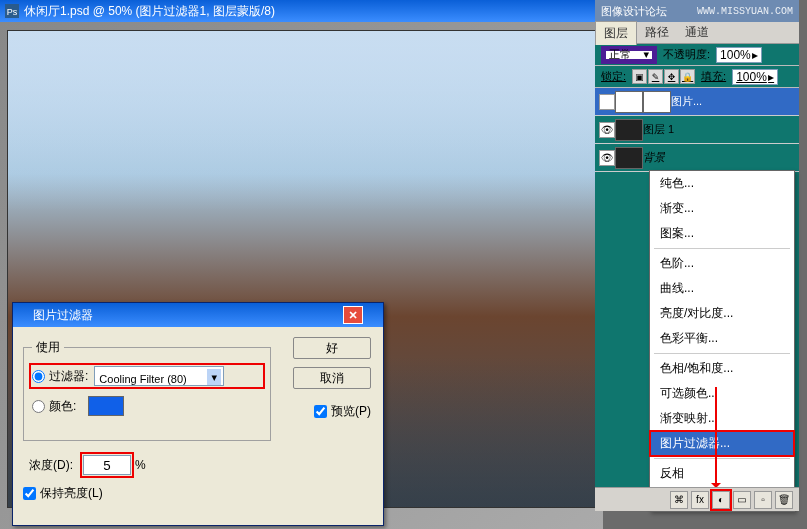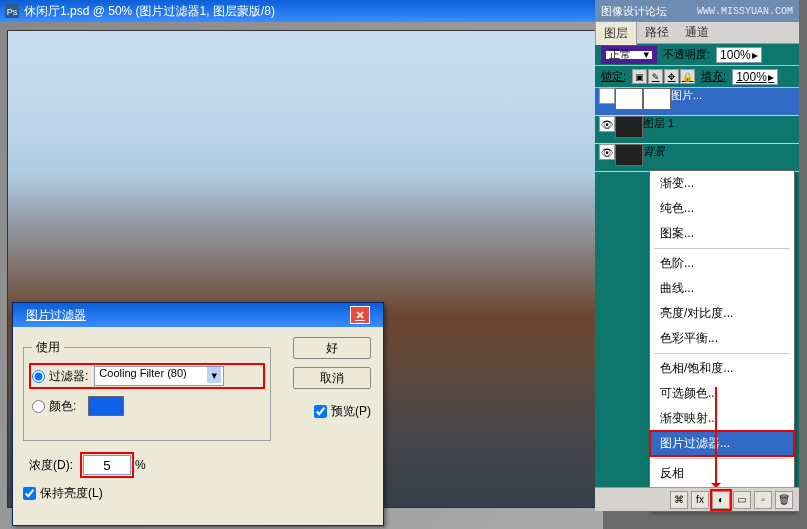--- a/index.html
+++ b/index.html
@@ -6,29 +6,29 @@
     body { font-family: "Microsoft YaHei", "SimSun", sans-serif; font-size: 12px; background: #6b6b6b; width: 807px; height: 529px; overflow: hidden; position: relative; }
     .doc-window { position: absolute; left: 0; top: 0; width: 603px; height: 529px; background: #525252; }
     .doc-titlebar { height: 22px; background: linear-gradient(#0a5fd7, #3b8dff); display: flex; align-items: center; padding: 0 4px; color: #fff; font-size: 12px; }
     .doc-titlebar .icon { width: 16px; height: 16px; margin-right: 4px; display: flex; align-items: center; justify-content: center; }
     .doc-canvas { width: 603px; height: 507px; background: linear-gradient(135deg, #888, #aaa); display: flex; align-items: start; justify-content: center; padding-top: 8px; }
     .photo { width: 590px; height: 478px; background: linear-gradient(to bottom, #c9e0f5 0%, #a8c8e0 30%, #6b4530 60%, #4a5560 100%); position: relative; border: 1px solid #333; }
     .photo::before { content: ""; position: absolute; top: 0; left: 0; right: 0; height: 180px; background: linear-gradient(to bottom, rgba(200,220,240,0.8), transparent); }
     .photo::after { content: ""; position: absolute; bottom: 0; left: 0; right: 0; height: 150px; background: linear-gradient(to top, rgba(40,50,60,0.6), transparent); }
 
     .dialog { position: absolute; left: 12px; top: 302px; width: 372px; height: 224px; background: #ece9d8; border: 1px solid #0a246a; box-shadow: 2px 2px 4px rgba(0,0,0,0.4); }
-    .dialog-titlebar { height: 24px; background: linear-gradient(#0a5fd7, #3b8dff); display: flex; align-items: center; justify-content: space-between; padding: 0 13px; color: #fff; text-decoration: underline; }
+    .dialog-titlebar { height: 24px; background: linear-gradient(#0a5fd7, #3b8dff); display: flex; align-items: center; justify-content: space-between; padding: 0 20px; color: #fff; }
     .dialog-titlebar .close { width: 20px; height: 18px; background: #e74c3c; border: 1px solid #fff; display: flex; align-items: center; justify-content: center; color: #fff; font-size: 11px; font-weight: bold; }
     .dialog-body { padding: 8px 10px; position: relative; }
     .fieldset { border: 1px solid #a0a0a0; padding: 10px 8px 14px; margin-top: 4px; width: 248px; }
     .fieldset legend { padding: 0 4px; font-size: 12px; color: #000; }
     .row { display: flex; align-items: center; margin-bottom: 10px; }
     .radio { width: 13px; height: 13px; margin-right: 4px; }
     .label { margin-right: 6px; color: #000; }
-    .dropdown { width: 130px; height: 20px; border: 1px solid #7f9db9; background: #fff; display: flex; align-items: flex-start; justify-content: space-between; padding: 0 2px 0 4px; font-size: 11px; }
+    .dropdown { width: 130px; height: 20px; border: 1px solid #7f9db9; background: #fff; display: flex; align-items: flex-end; justify-content: space-between; padding: 0 2px 0 4px; font-size: 11px; }
     .dropdown .chev { width: 14px; height: 16px; background: #bcd4f6; display: flex; align-items: center; justify-content: center; }
     .hl-red { outline: 2px solid #e00; outline-offset: 1px; }
     .color-swatch { width: 36px; height: 20px; background: #1060e8; border: 1px solid #666; margin-left: 6px; }
     .density-row { display: flex; align-items: center; margin-top: 14px; margin-left: 6px; }
     .density-input { width: 48px; height: 20px; border: 1px solid #7f9db9; text-align: center; margin: 0 4px; background: #fff; }
     .checkbox-row { display: flex; align-items: center; margin-top: 10px; }
     .checkbox { width: 13px; height: 13px; margin-right: 4px; }
     .btn-stack { position: absolute; right: 12px; top: 10px; display: flex; flex-direction: column; gap: 8px; }
     .winbtn { width: 78px; height: 22px; background: #ece9d8; border: 1px solid #888; border-radius: 2px; font-size: 12px; display: flex; align-items: center; justify-content: center; }
     .preview-row { position: absolute; right: 12px; top: 76px; display: flex; align-items: center; }
@@ -38,21 +38,21 @@
     .watermark { opacity: 0.85; font-family: Liberation Mono, monospace; font-size: 10px; }
     .panel-tabs { height: 22px; background: #d6d3ce; display: flex; align-items: center; border-bottom: 1px solid #999; }
     .tab { padding: 3px 8px; font-size: 12px; color: #333; }
     .tab.active { background: #ece9d8; border: 1px solid #999; border-bottom: none; }
     .panel-opts1 { height: 22px; display: flex; align-items: center; padding: 0 6px; gap: 6px; border-bottom: 1px solid #bbb; font-size: 11px; }
     .mini-dd { width: 56px; height: 18px; border: 5px solid #4c1d95; background: #fff; display: flex; align-items: center; padding: 0 3px; justify-content: space-between; font-size: 11px; }
     .panel-opts2 { height: 22px; display: flex; align-items: center; padding: 0 6px; gap: 6px; border-bottom: 1px solid #bbb; font-size: 11px; text-decoration: underline; }
     .lock-icons { display: flex; gap: 1px; }
     .lock-icons span { width: 15px; height: 15px; background: #ddd; border: 1px solid #999; display: flex; align-items: center; justify-content: center; font-size: 9px; }
     .layers { flex: 0 0 auto; }
-    .layer-row { height: 28px; display: flex; border-bottom: 1px solid #ccc; padding: 0 4px; }
+    .layer-row { height: 28px; display: flex; align-items: center; border-bottom: 1px solid #ccc; padding: 0 4px; }
     .layer-row.selected { background: #316ac5; color: #fff; }
     .eye { width: 16px; height: 16px; display: flex; align-items: center; justify-content: center; border: 1px solid #999; background: #fff; font-size: 10px; }
     .thumb { width: 28px; height: 22px; border: 1px solid #666; background: #222; display: flex; align-items: center; justify-content: center; }
     .thumb.mask { background: #fff; }
     .thumb.adj { background: #fff; }
     .layer-name { font-size: 11px; white-space: nowrap; overflow: hidden; text-overflow: ellipsis; }
     .italic { font-style: italic; }
 
     .adj-menu { position: absolute; right: 4px; top: 170px; width: 146px; background: #fff; border: 1px solid #666; box-shadow: 2px 2px 4px rgba(0,0,0,0.3); }
     .adj-menu .item { padding: 4px 10px; font-size: 12px; color: #000; }
@@ -175,22 +175,22 @@
       <span class="layer-name">图层 1</span>
     </div>
     <div class="layer-row">
       <div class="eye">👁</div>
       <div class="thumb"></div>
       <span class="layer-name italic">背景</span>
     </div>
   </div>
 
   <div class="adj-menu">
+    <div class="item">纯色...</div>
     <div class="item">渐变...</div>
-    <div class="item">纯色...</div>
     <div class="item">图案...</div>
     <div class="sep"></div>
     <div class="item">色阶...</div>
     <div class="item">曲线...</div>
     <div class="item">亮度/对比度...</div>
     <div class="item">色彩平衡...</div>
     <div class="sep"></div>
     <div class="item">色相/饱和度...</div>
     <div class="item">可选颜色...</div>
     <div class="item">渐变映射...</div>

